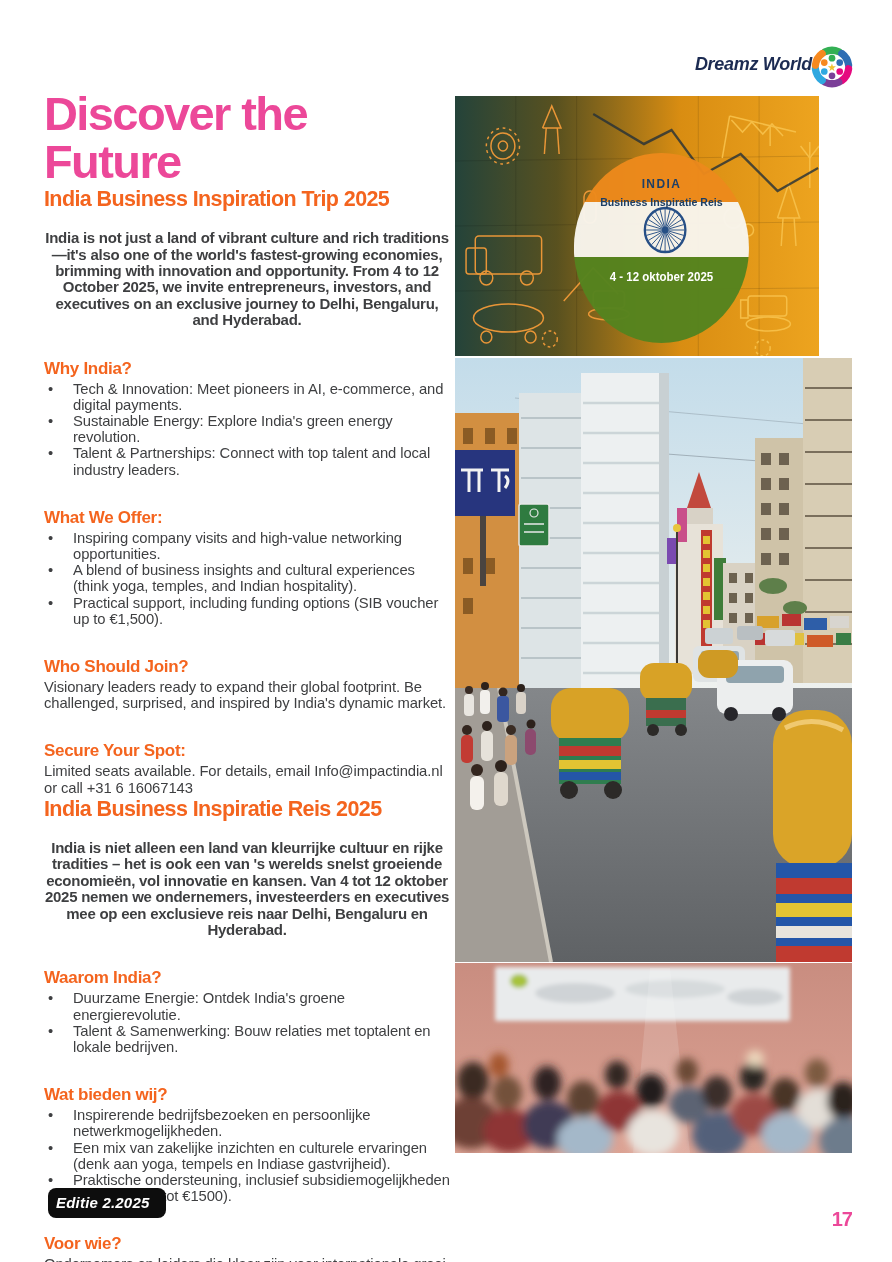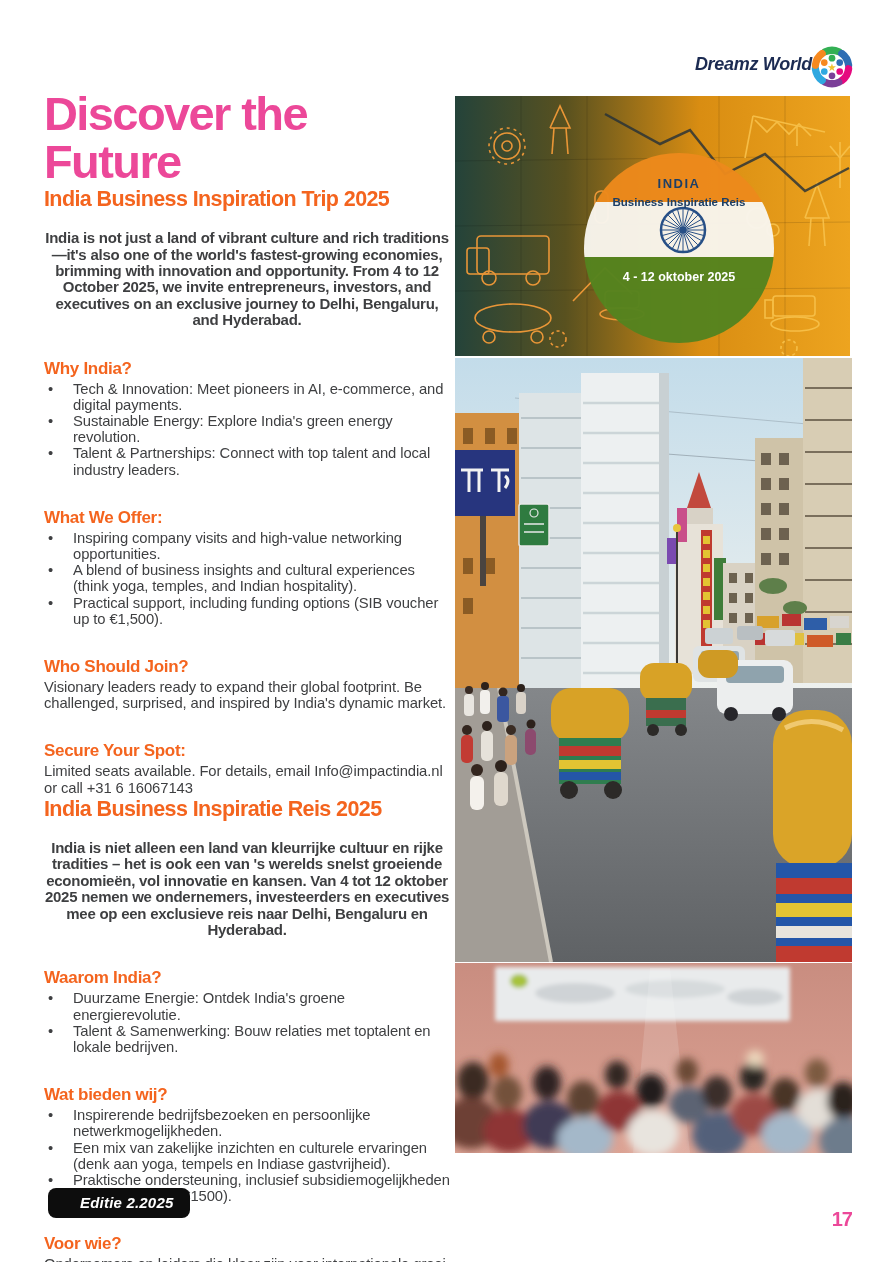--- a/index.html
+++ b/index.html
@@ -17,27 +17,27 @@
   .intro{font-weight:700;font-size:15px;line-height:16.4px;letter-spacing:-0.25px;margin:19px 0 0 0;text-align:center;}
   .sec{font-size:17px;font-weight:800;color:#f4641e;margin:30px 0 2px 0;letter-spacing:-0.3px;}
   .bodytext{font-size:14.8px;line-height:16.2px;letter-spacing:-0.1px;margin:0;}
   ul.bl{list-style:none;margin:0;padding:0;}
   ul.bl li{position:relative;padding-left:29px;font-size:14.8px;line-height:16.2px;letter-spacing:-0.1px;}
   ul.bl li::before{content:"\2022";position:absolute;left:4px;top:0;}
   .dutch-gap{margin-top:27px;}
 
   
   .photo{position:absolute;left:455px;}
-  #poster{top:96px;width:395px;height:260px;border-radius:25px;}
+  #poster{top:96px;width:364px;height:260px;border-radius:25px;}
   #street{top:358px;width:397px;height:604px;}
   #conf{top:963px;width:397px;height:190px;}
   .photo svg{display:block;width:100%;height:100%;}
 
   
-  .edition{position:absolute;left:48px;top:1188px;background:#0d0d0d;color:#fff;font-size:15px;font-weight:800;font-style:italic;padding:6px 16px 7px 32px;border-radius:8px;letter-spacing:0.2px;}
+  .edition{position:absolute;left:48px;top:1188px;background:#0d0d0d;color:#fff;font-size:15px;font-weight:800;font-style:italic;padding:6px 16px 7px 8px;border-radius:8px;letter-spacing:0.2px;}
   .pagenum{position:absolute;right:40px;top:1208px;font-size:20px;font-weight:900;color:#ec4899;letter-spacing:-1px;}
 </style>
 </head>
 <body>
 
 <div class="page">
 
   <div class="brand">Dreamz World</div>
   <svg class="logo" viewBox="0 0 46 46">
     <path d="M16.5 8.4 A16 16 0 0 1 29.5 8.4" stroke="#33b054" stroke-width="7" fill="none" stroke-linecap="round"></path>

